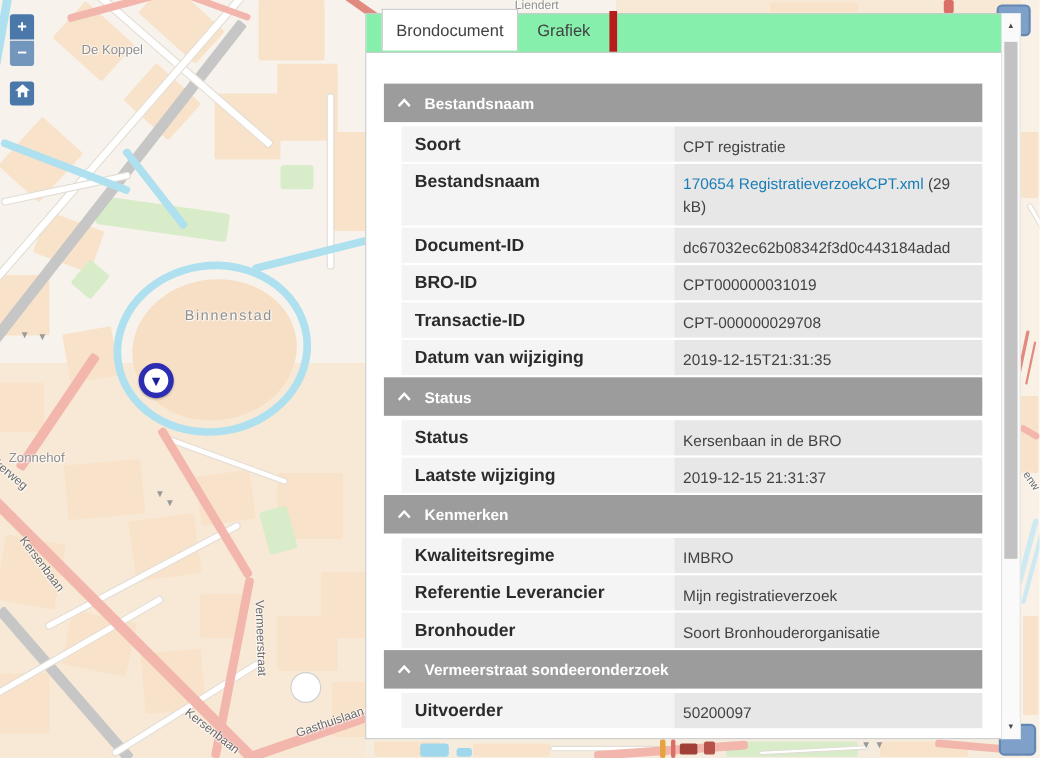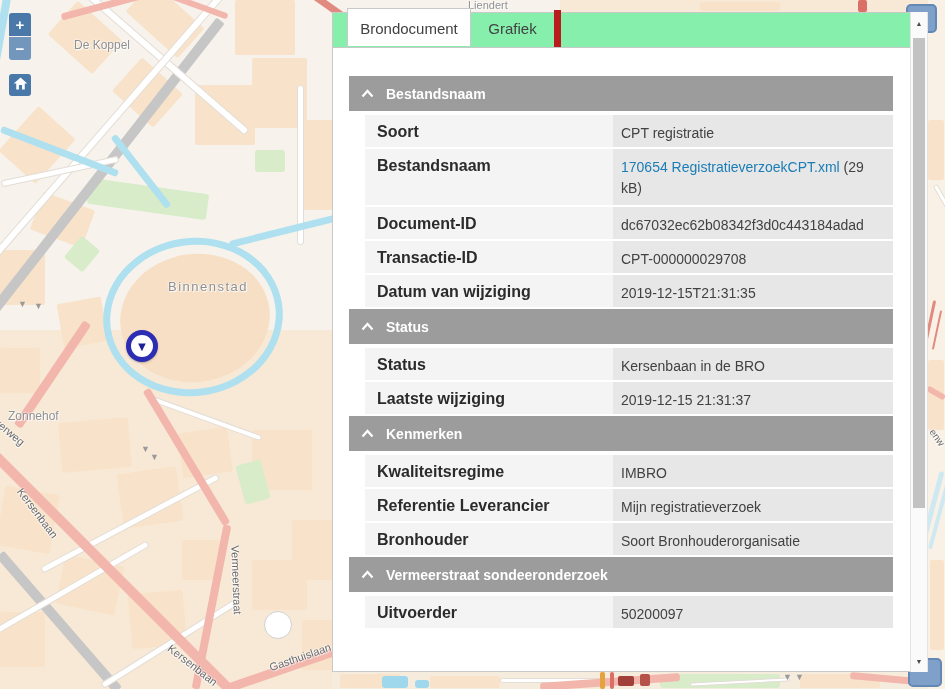--- a/index.html
+++ b/index.html
@@ -231,20 +231,24 @@
           </div>
           <div class="row tall">
             <div class="cell-l">Bestandsnaam</div>
             <div class="cell-v"><a>170654 RegistratieverzoekCPT.xml</a><span> (29 kB)</span></div>
           </div>
           <div class="row">
             <div class="cell-l">Document-ID</div>
             <div class="cell-v">dc67032ec62b08342f3d0c443184adad</div>
           </div>
           <div class="row">
+            <div class="cell-l">BRO-ID</div>
+            <div class="cell-v">CPT000000031019</div>
+          </div>
+          <div class="row">
             <div class="cell-l">Transactie-ID</div>
             <div class="cell-v">CPT-000000029708</div>
           </div>
           <div class="row">
             <div class="cell-l">Datum van wijziging</div>
             <div class="cell-v">2019-12-15T21:31:35</div>
           </div>
         </div>
       </div>
 

